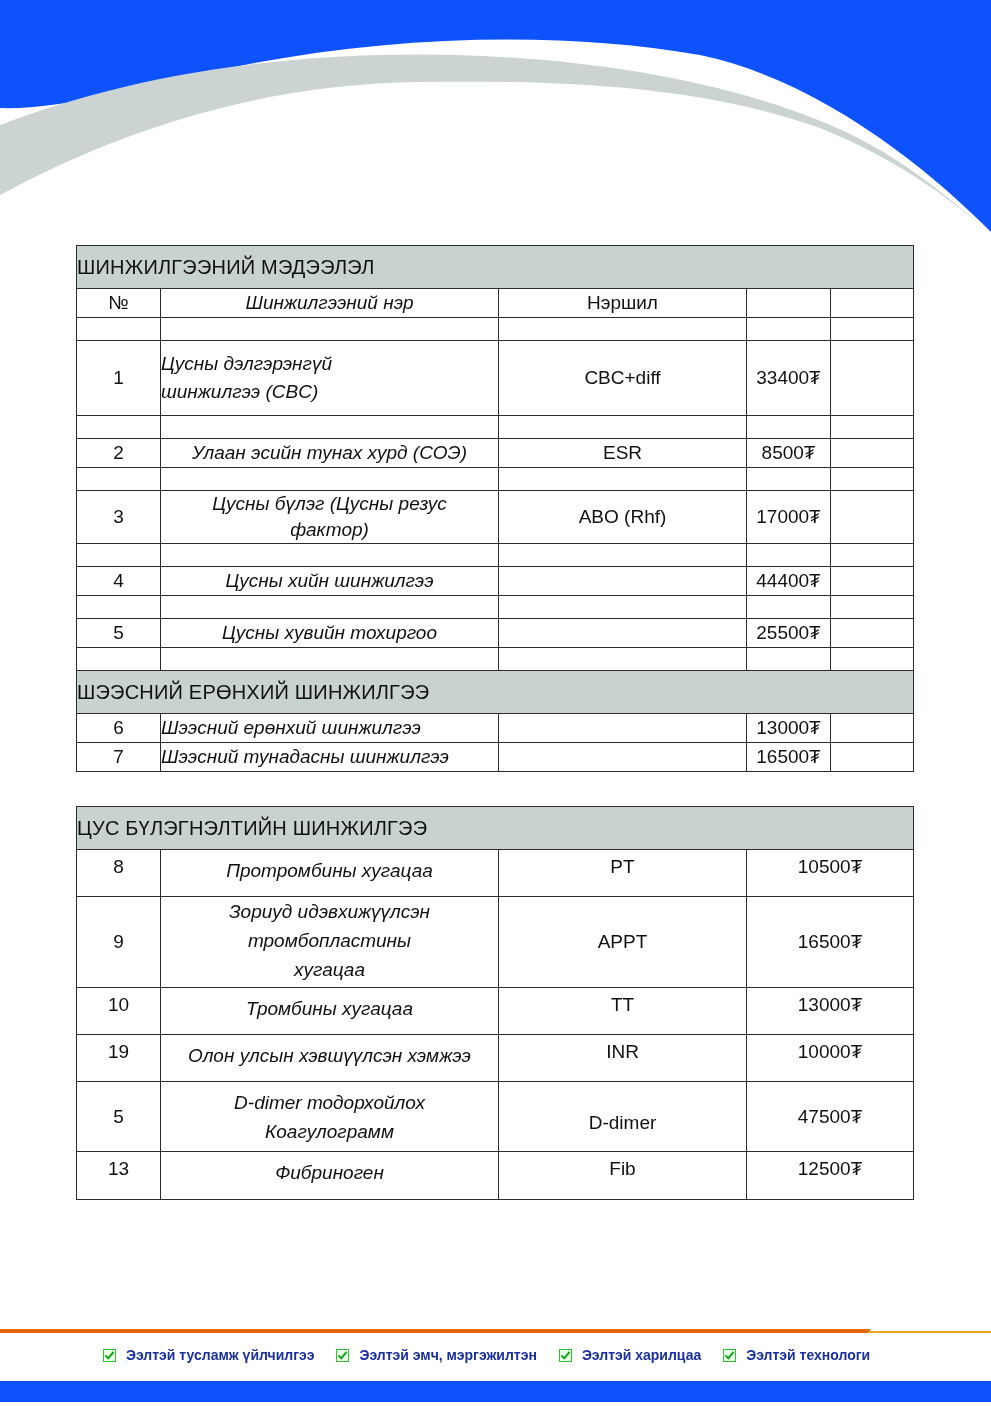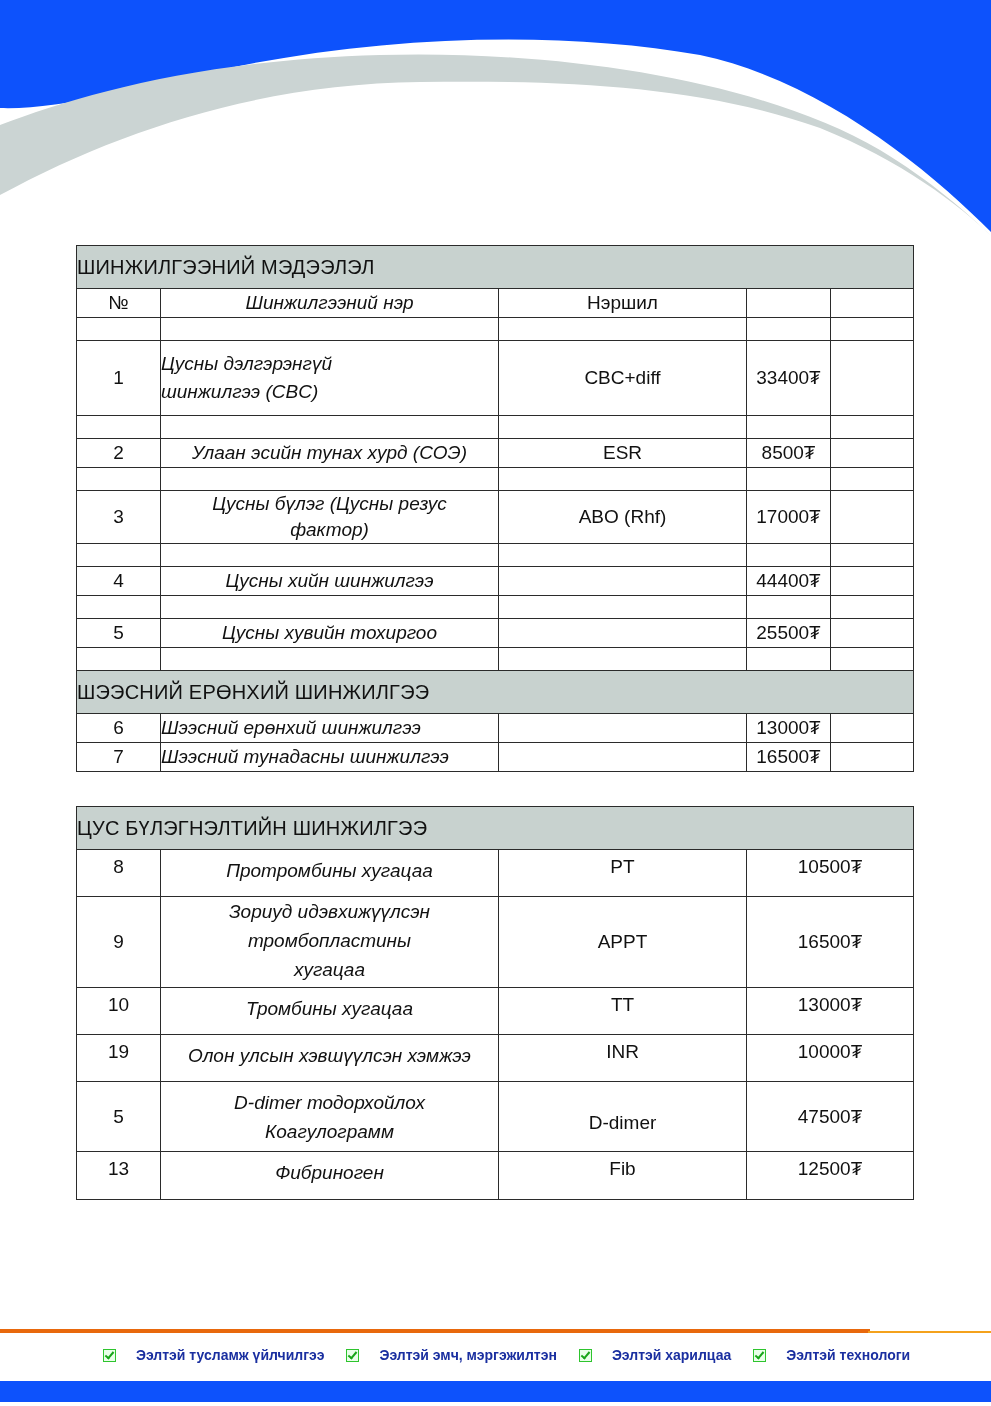--- a/index.html
+++ b/index.html
@@ -18,21 +18,21 @@
   .dash { position:absolute; left:50%; bottom:-2px; transform:translateX(-50%); font-size:18px; }
   #t1 { top:245px; }
   #t2 { top:806px; }
   #t2 td { vertical-align:top; padding-top:6px;margin-top:12px; }
   #t2 td.section { vertical-align:middle; padding-top:0; }
   #t2 td.c-name { line-height:29px; }
   .footer-orange { position:absolute; left:0; top:1329px; width:870px; height:4px; background:#e8680c; }
   .footer-orange-thin { position:absolute; left:868px; top:1331px; width:123px; height:2px; background:#f4a21c; }
   .footer-items { position:absolute; top:1347px; left:103px; display:flex; gap:22px; font-size:14px;
                   font-weight:bold; color:#1a2fa0; }
-  .footer-item { display:flex; align-items:center; gap:20px; }
+  .footer-item { display:flex; align-items:center; gap:10px; }
   .check { width:11px; height:11px; border:1px solid #2ec42e; background:#eaffea; position:relative; display:inline-block; }
   .check::after { content:""; position:absolute; left:3px; top:0px; width:3px; height:7px;
                   border:solid #19a519; border-width:0 2px 2px 0; transform:rotate(40deg); }
   .footer-blue { position:absolute; left:0; top:1381px; width:991px; height:21px; background:#0d52fc; }
 </style>
 </head>
 <body>
 
 <svg class="header-wave" viewBox="0 0 991 240" preserveAspectRatio="none">
   <rect x="0" y="0" width="991" height="240" fill="#ffffff"></rect>

